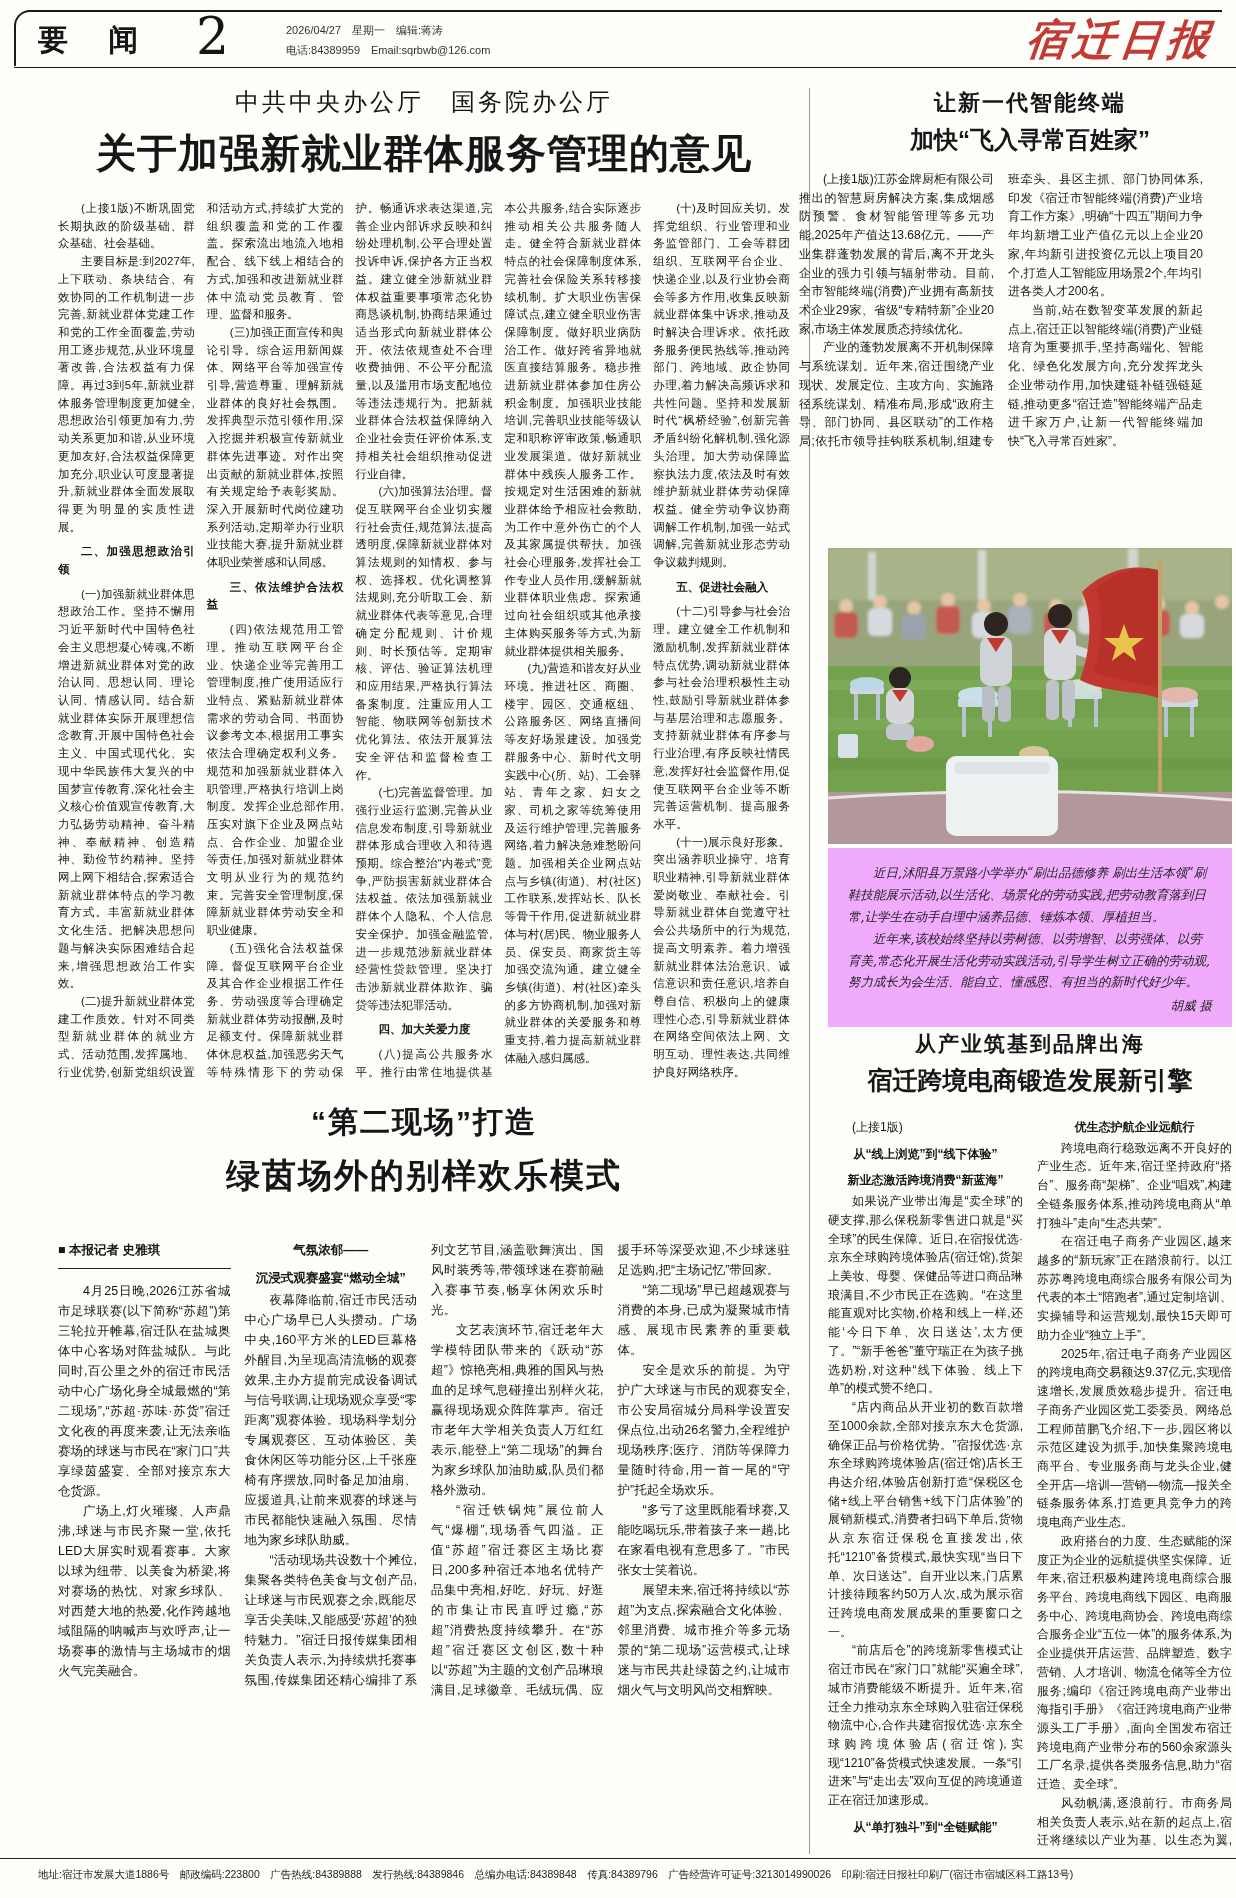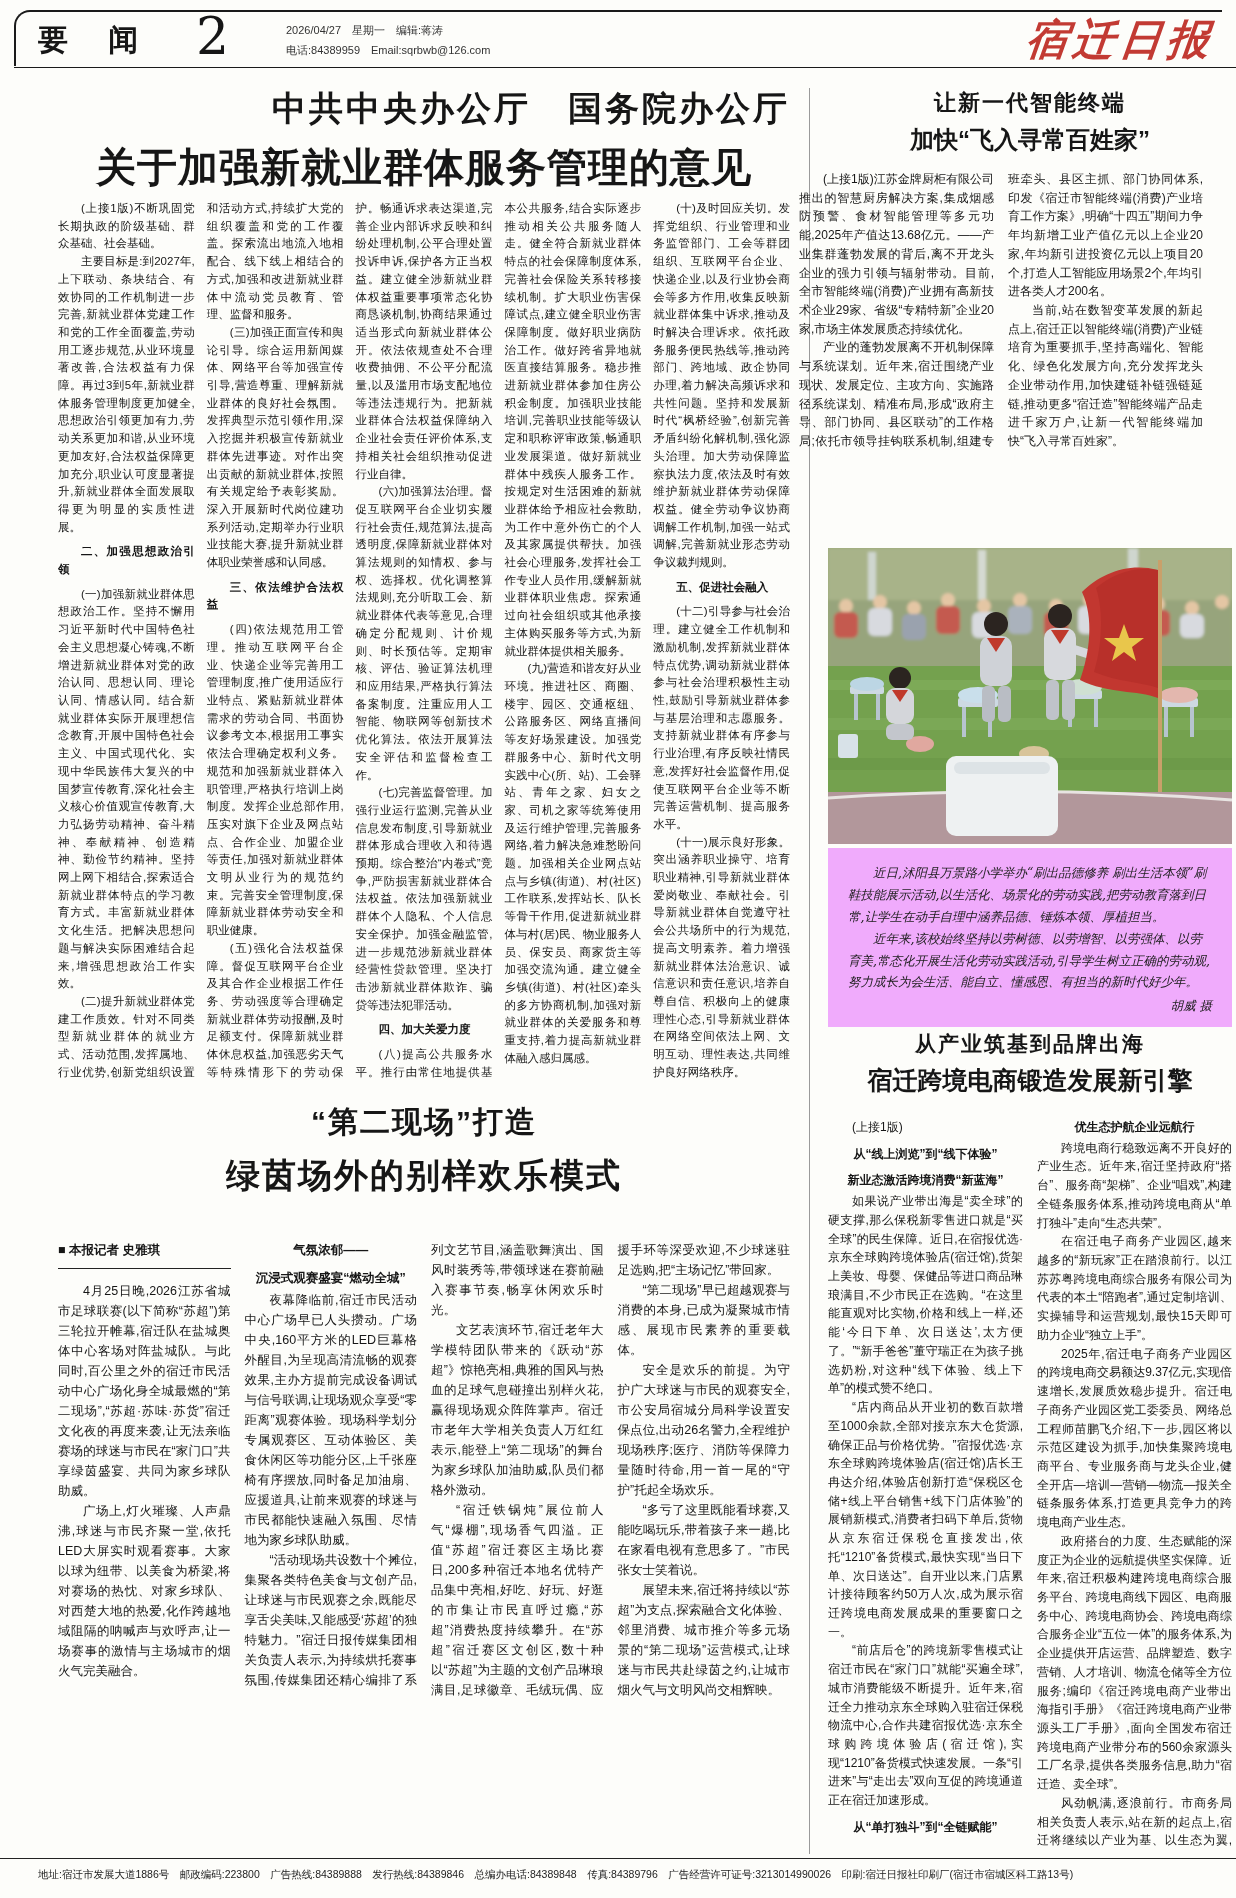--- a/index.html
+++ b/index.html
@@ -11,21 +11,21 @@
   .hdr-rule{position:absolute;left:14px;top:67px;width:1222px;border-top:1.5px solid #1a1a1a;}
   .sec-name{position:absolute;left:38px;top:20px;font-size:30px;font-weight:800;letter-spacing:16px;}
   .page-no{position:absolute;left:196px;top:6px;font-size:52px;font-weight:400;
            font-family:"DejaVu Serif","Liberation Serif",serif;}
   .hdr-meta{position:absolute;left:286px;top:21px;font-size:11px;color:#333;line-height:1.8;}
   .masthead{position:absolute;right:22px;top:12px;font-size:42px;font-weight:800;font-style:italic;
             letter-spacing:5px;transform:skewX(-6deg);
             font-family:"DejaVu Serif","Liberation Serif",serif;}
   
   .main-head{position:absolute;left:58px;top:86px;width:732px;text-align:center;}
-  .main-head .l1{font-size:34px;font-weight:700;letter-spacing:3px;text-align:right;}
+  .main-head .l1{font-size:24px;font-weight:400;letter-spacing:3px;}
   .main-head .l2{font-size:40px;font-weight:900;letter-spacing:1px;margin-top:8px;}
   .col-body{text-align:justify;overflow:hidden;}
   .col-body p{margin:0;text-indent:2em;}
   .col-body .head{font-weight:800;margin:7px 0;}
   .col-body .subhead{font-weight:800;text-indent:0;text-align:center;margin:8px 0 2px;}
   .col-body .lead{margin-bottom:8px;}
   .col-body .byline{font-weight:800;text-indent:0;border-bottom:1.5px solid #222;
                     padding-bottom:8px;margin-bottom:12px;}
   #main-body{position:absolute;left:58px;top:200px;width:732px;height:884px;
              column-count:5;column-gap:12px;font-size:11.5px;line-height:1.54;}
@@ -241,21 +241,21 @@
       <p class="p">风劲帆满,逐浪前行。市商务局相关负责人表示,站在新的起点上,宿迁将继续以产业为基、以生态为翼,让更多“宿迁造”扬帆远航,全力锻造高质量发展的强劲引擎。</p>
     </div>
 
   <div class="soc-head">
     <div class="l1">“第二现场”打造</div>
     <div class="l2">绿茵场外的别样欢乐模式</div>
   </div>
   <div id="soc-body" class="col-body">
 
   <p class="byline">■ 本报记者 史雅琪</p>
-      <p class="p">4月25日晚,2026江苏省城市足球联赛(以下简称“苏超”)第三轮拉开帷幕,宿迁队在盐城奥体中心客场对阵盐城队。与此同时,百公里之外的宿迁市民活动中心广场化身全城最燃的“第二现场”,“苏超·苏味·苏货”宿迁文化夜的再度来袭,让无法亲临赛场的球迷与市民在“家门口”共享绿茵盛宴、共同为家乡球队助威。</p>
+      <p class="p">4月25日晚,2026江苏省城市足球联赛(以下简称“苏超”)第三轮拉开帷幕,宿迁队在盐城奥体中心客场对阵盐城队。与此同时,百公里之外的宿迁市民活动中心广场化身全城最燃的“第二现场”,“苏超·苏味·苏货”宿迁文化夜的再度来袭,让无法亲临赛场的球迷与市民在“家门口”共享绿茵盛宴、全部对接京东大仓货源。</p>
       <p class="p">广场上,灯火璀璨、人声鼎沸,球迷与市民齐聚一堂,依托LED大屏实时观看赛事。大家以球为纽带、以美食为桥梁,将对赛场的热忱、对家乡球队、对西楚大地的热爱,化作跨越地域阻隔的呐喊声与欢呼声,让一场赛事的激情与主场城市的烟火气完美融合。</p>
       <p class="subhead">气氛浓郁——</p>
       <p class="subhead">沉浸式观赛盛宴“燃动全城”</p>
       <p class="p">夜幕降临前,宿迁市民活动中心广场早已人头攒动。广场中央,160平方米的LED巨幕格外醒目,为呈现高清流畅的观赛效果,主办方提前完成设备调试与信号联调,让现场观众享受“零距离”观赛体验。现场科学划分专属观赛区、互动体验区、美食休闲区等功能分区,上千张座椅有序摆放,同时备足加油扇、应援道具,让前来观赛的球迷与市民都能快速融入氛围、尽情地为家乡球队助威。</p>
       <p class="p">“活动现场共设数十个摊位,集聚各类特色美食与文创产品,让球迷与市民观赛之余,既能尽享舌尖美味,又能感受‘苏超’的独特魅力。”宿迁日报传媒集团相关负责人表示,为持续烘托赛事氛围,传媒集团还精心编排了系列文艺节目,涵盖歌舞演出、国风时装秀等,带领球迷在赛前融入赛事节奏,畅享休闲欢乐时光。</p>
       <p class="p">文艺表演环节,宿迁老年大学模特团队带来的《跃动“苏超”》惊艳亮相,典雅的国风与热血的足球气息碰撞出别样火花,赢得现场观众阵阵掌声。宿迁市老年大学相关负责人万红红表示,能登上“第二现场”的舞台为家乡球队加油助威,队员们都格外激动。</p>
       <p class="p">“宿迁铁锅炖”展位前人气“爆棚”,现场香气四溢。正值“苏超”宿迁赛区主场比赛日,200多种宿迁本地名优特产品集中亮相,好吃、好玩、好逛的市集让市民直呼过瘾,“苏超”消费热度持续攀升。在“苏超”宿迁赛区文创区,数十种以“苏超”为主题的文创产品琳琅满目,足球徽章、毛绒玩偶、应援手环等深受欢迎,不少球迷驻足选购,把“主场记忆”带回家。</p>
       <p class="p">“第二现场”早已超越观赛与消费的本身,已成为凝聚城市情感、展现市民素养的重要载体。</p>
       <p class="p">安全是欢乐的前提。为守护广大球迷与市民的观赛安全,市公安局宿城分局科学设置安保点位,出动26名警力,全程维护现场秩序;医疗、消防等保障力量随时待命,用一首一尾的“守护”托起全场欢乐。</p>
       <p class="p">“多亏了这里既能看球赛,又能吃喝玩乐,带着孩子来一趟,比在家看电视有意思多了。”市民张女士笑着说。</p>

